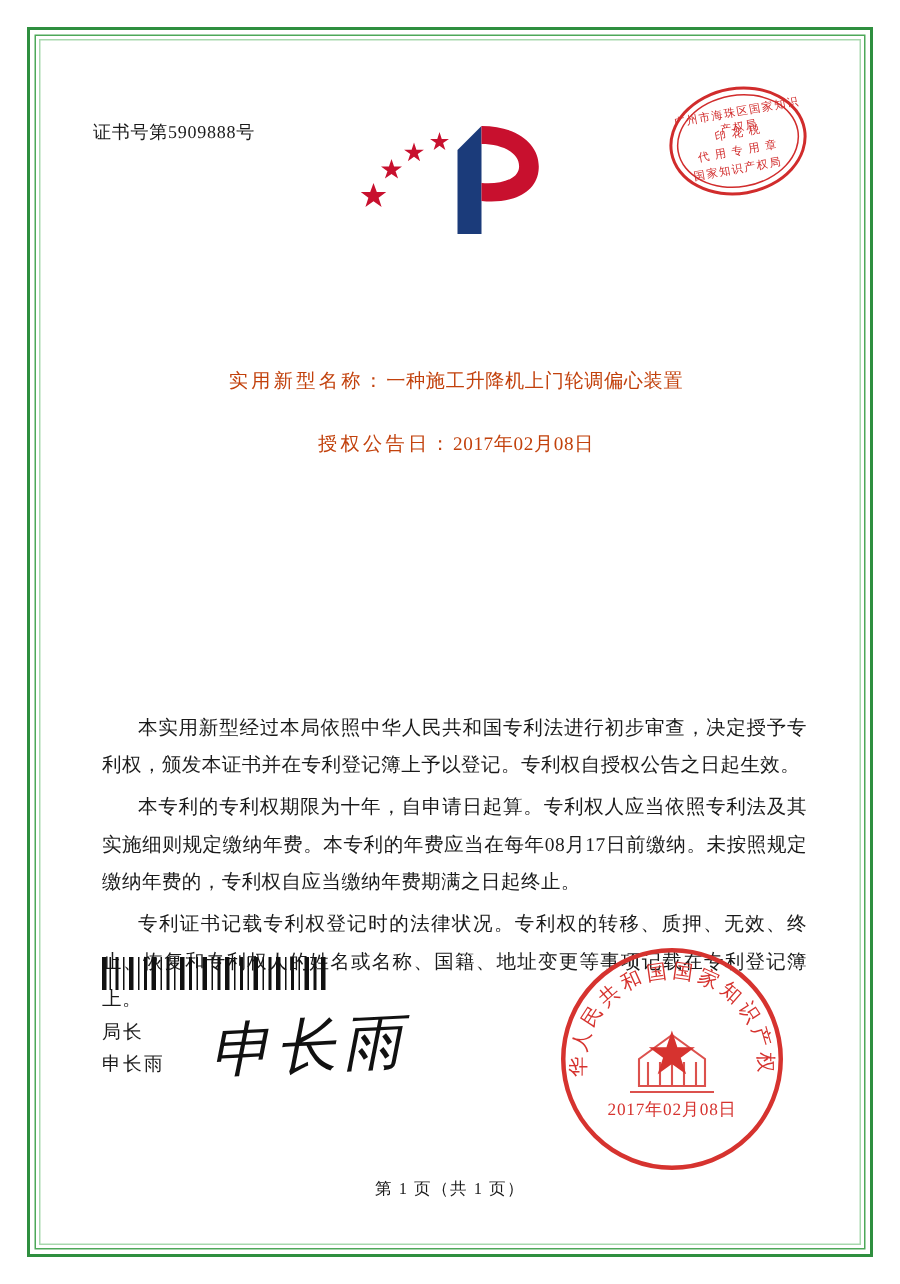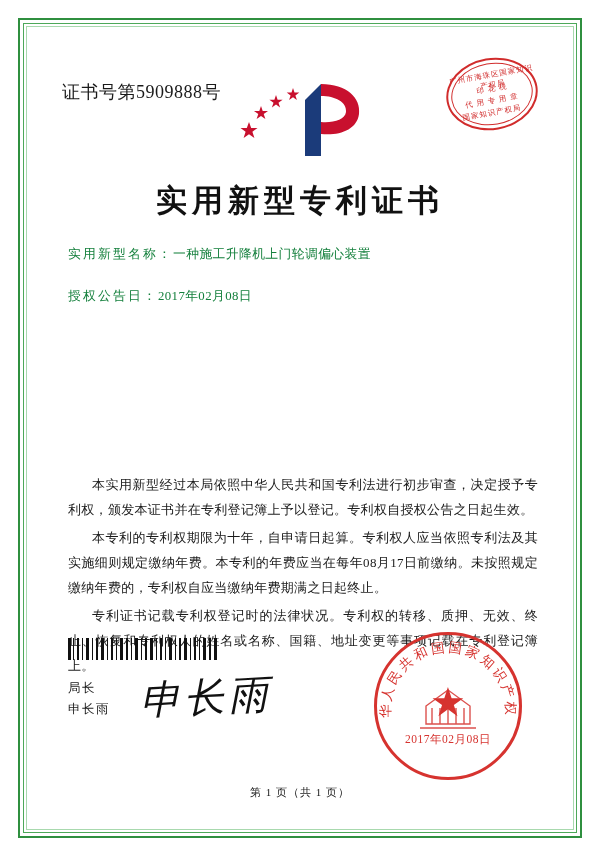--- a/index.html
+++ b/index.html
@@ -55,21 +55,21 @@
     top: 40px;
     right: 40px;
     bottom: 40px;
   }
 
   
   .serial {
     position: absolute;
     left: 22px;
     top: 40px;
-    font-size: 18px;
+    font-size: 12px;
     color: #1a1a1a;
     letter-spacing: 0.5px;
     font-family: "Liberation Serif", serif;
   }
 
   
   .logo {
     position: absolute;
     left: 50%;
     transform: translateX(-50%);
@@ -137,26 +137,27 @@
 
   
   .fields {
     position: absolute;
     left: 28px;
     right: 20px;
     top: 205px;
   }
   .field-row {
     font-size: 12.8px;
-    color: #15803d;
+    color: #c2410c;
     margin-bottom: 23px;
     line-height: 1.5;
     letter-spacing: 0.4px;
     white-space: nowrap;
     font-family: "Liberation Serif", serif;
+    text-align: center;
   }
   .field-label {
     display: inline-block;
     letter-spacing: 2.2px;
   }
   .field-value { display: inline-block; }
   .field-value.mono {
     font-family: "Liberation Serif", serif;
     letter-spacing: 0.6px;
   }
@@ -300,21 +301,20 @@
 
     <div class="stamp-top">
       <div class="ellipse"></div>
       <div class="ellipse2"></div>
       <div class="st-line st1">广州市海珠区国家知识产权局</div>
       <div class="st-line st2">印 花 税</div>
       <div class="st-line st3">代 用 专 用 章</div>
       <div class="st-line st4">国家知识产权局</div>
     </div>
 
-    <div class="title">实用新型专利证书</div>
 
     <div class="fields">
       <div class="field-row">
         <span class="field-label">实用新型名称：</span><span class="field-value">一种施工升降机上门轮调偏心装置</span>
       </div>
       <div class="field-row">
         <span class="field-label">授权公告日：</span><span class="field-value">2017年02月08日</span>
       </div>
     </div>
 

